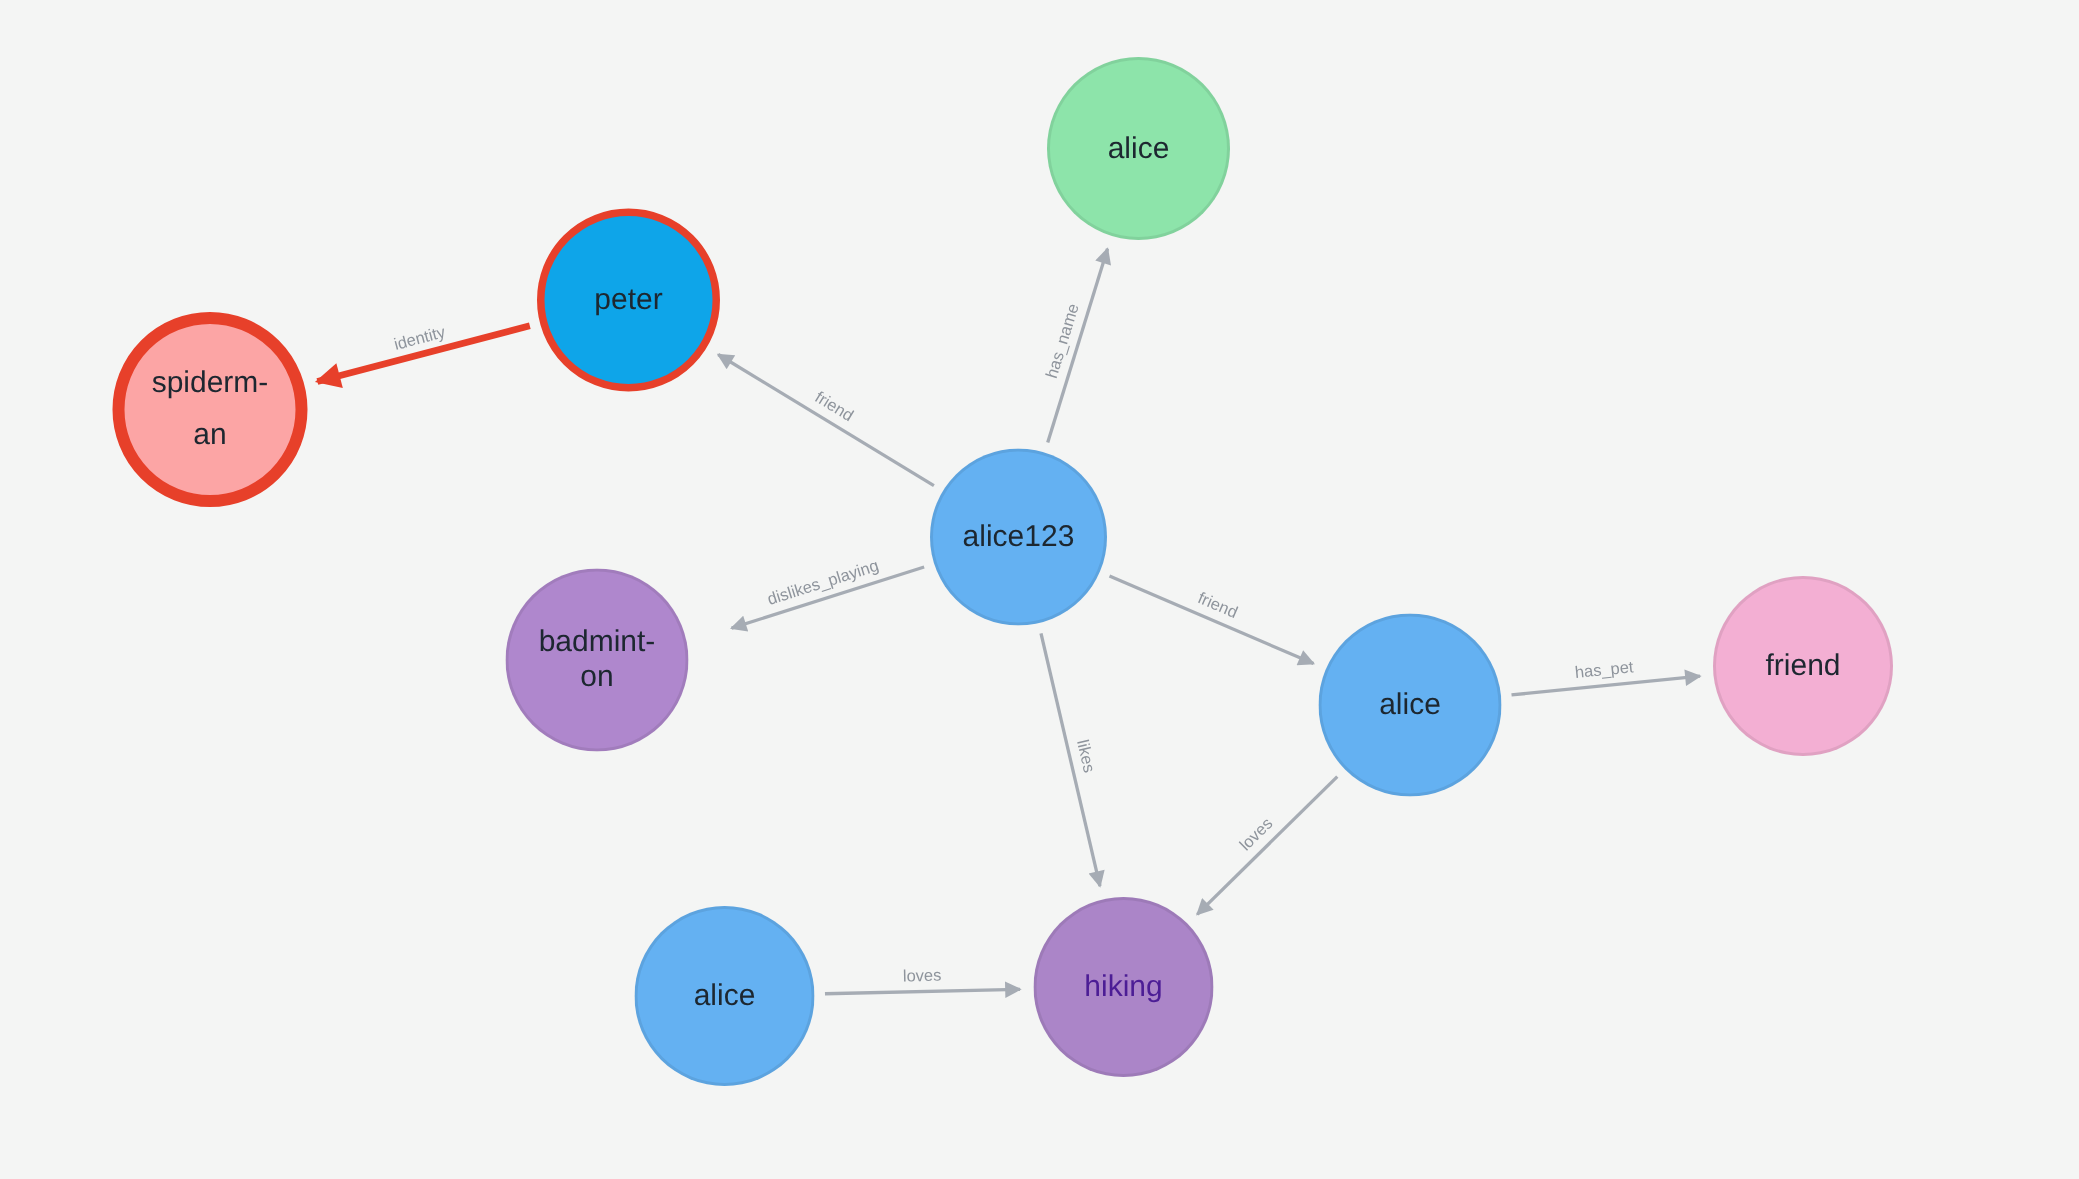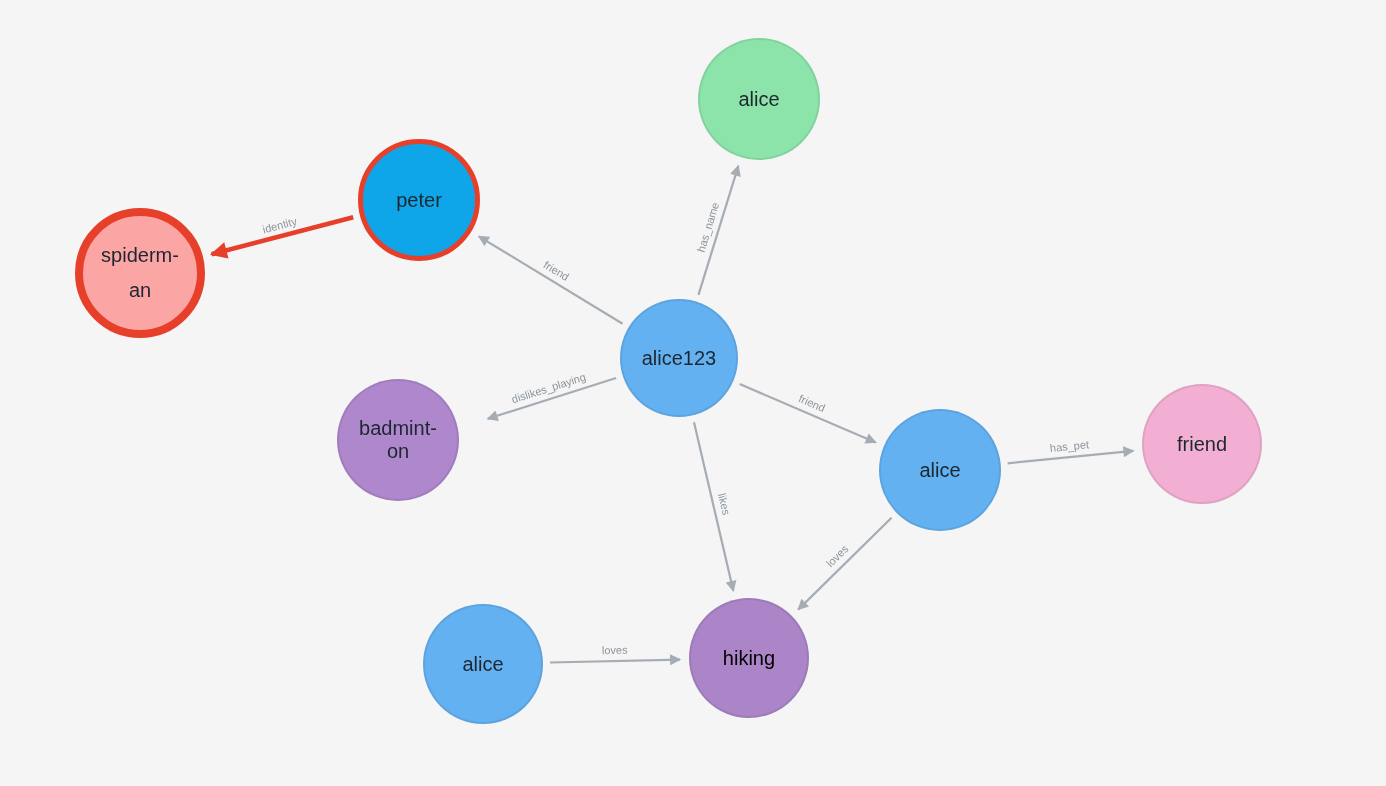--- a/index.html
+++ b/index.html
@@ -86,20 +86,20 @@
       <div class="node" style="width: 122px; height: 122px; left: 398px; top: 440px; background: rgb(175, 135, 205); border-width: 2px; border-color: rgba(0, 0, 0, 0.08); color: rgb(29, 39, 48);">
         <div class="node-line">badmint-</div>
         <div class="node-line">on</div>
       </div>
       <div class="node" style="width: 122px; height: 122px; left: 940px; top: 470px; background: rgb(100, 177, 242); border-width: 2px; border-color: rgba(0, 0, 0, 0.08); color: rgb(29, 39, 48);">
         <div class="node-line">alice</div>
       </div>
       <div class="node" style="width: 120px; height: 120px; left: 1202px; top: 444px; background: rgb(243, 175, 211); border-width: 2px; border-color: rgba(0, 0, 0, 0.08); color: rgb(29, 39, 48);">
         <div class="node-line">friend</div>
       </div>
-      <div class="node" style="width: 120px; height: 120px; left: 749px; top: 658px; background: rgb(171, 133, 200); border-width: 2px; border-color: rgba(0, 0, 0, 0.08); color: #000000;">
+      <div class="node" style="width: 120px; height: 120px; left: 749px; top: 658px; background: rgb(171, 133, 200); border-width: 2px; border-color: rgba(0, 0, 0, 0.08); color: #4c1d95;">
         <div class="node-line">hiking</div>
       </div>
       <div class="node" style="width: 120px; height: 120px; left: 483px; top: 664px; background: rgb(100, 177, 242); border-width: 2px; border-color: rgba(0, 0, 0, 0.08); color: rgb(29, 39, 48);">
         <div class="node-line">alice</div>
       </div>
     </div>
 </div>
 
 </body></html>

